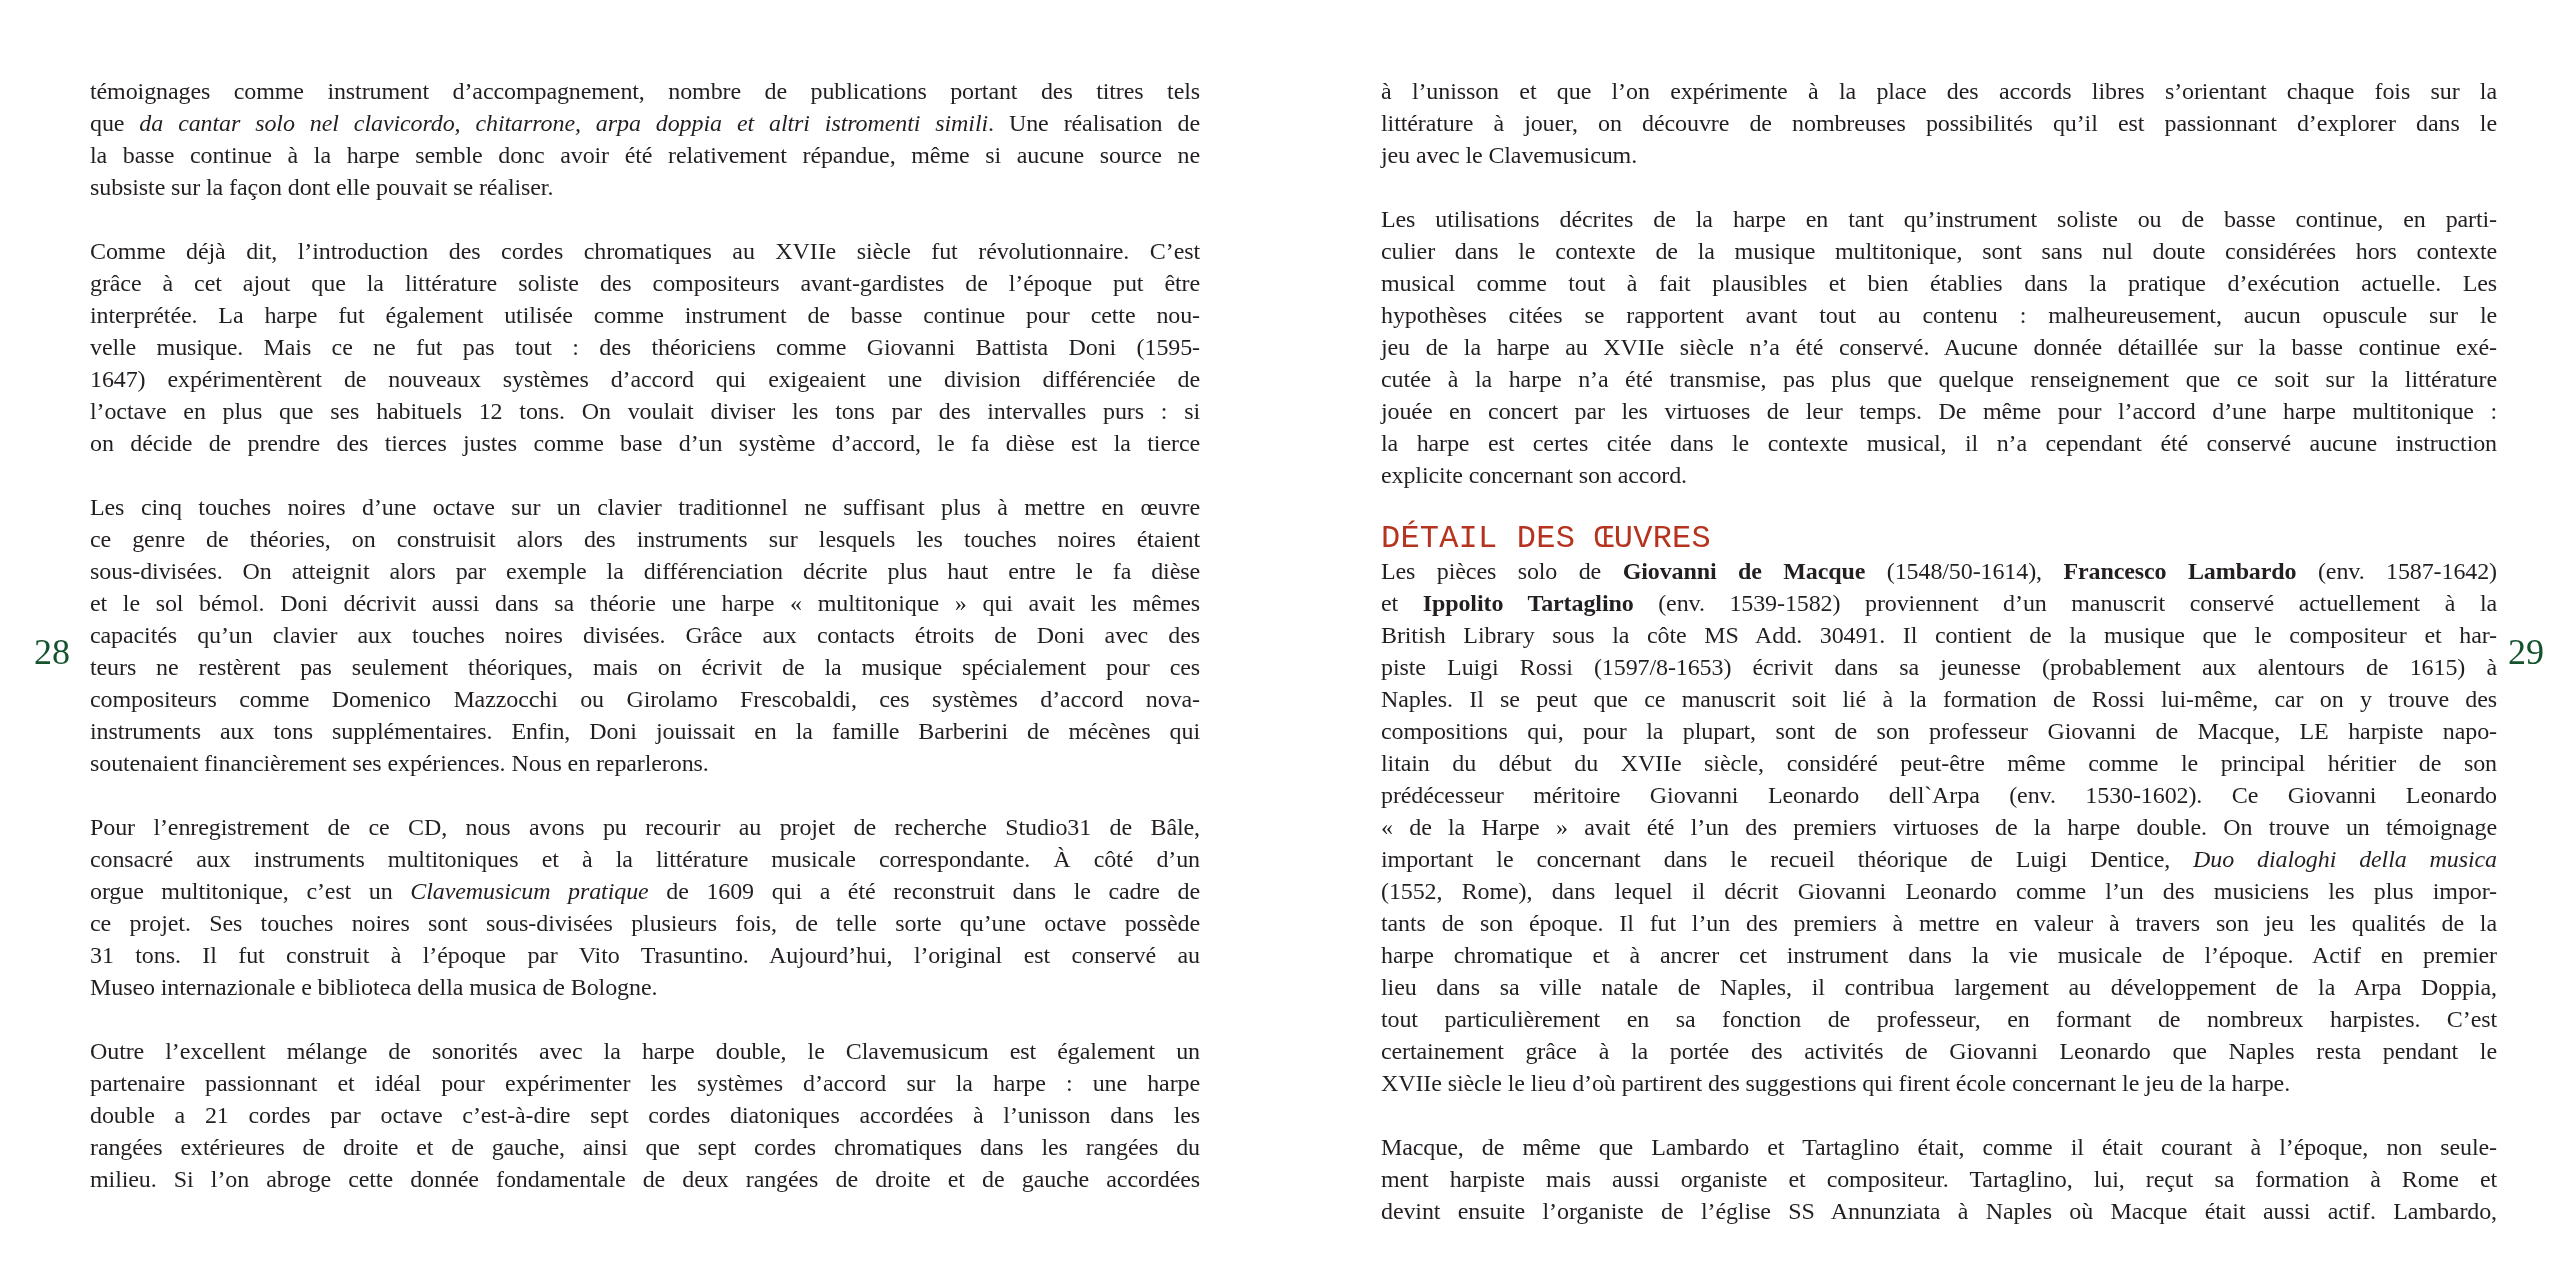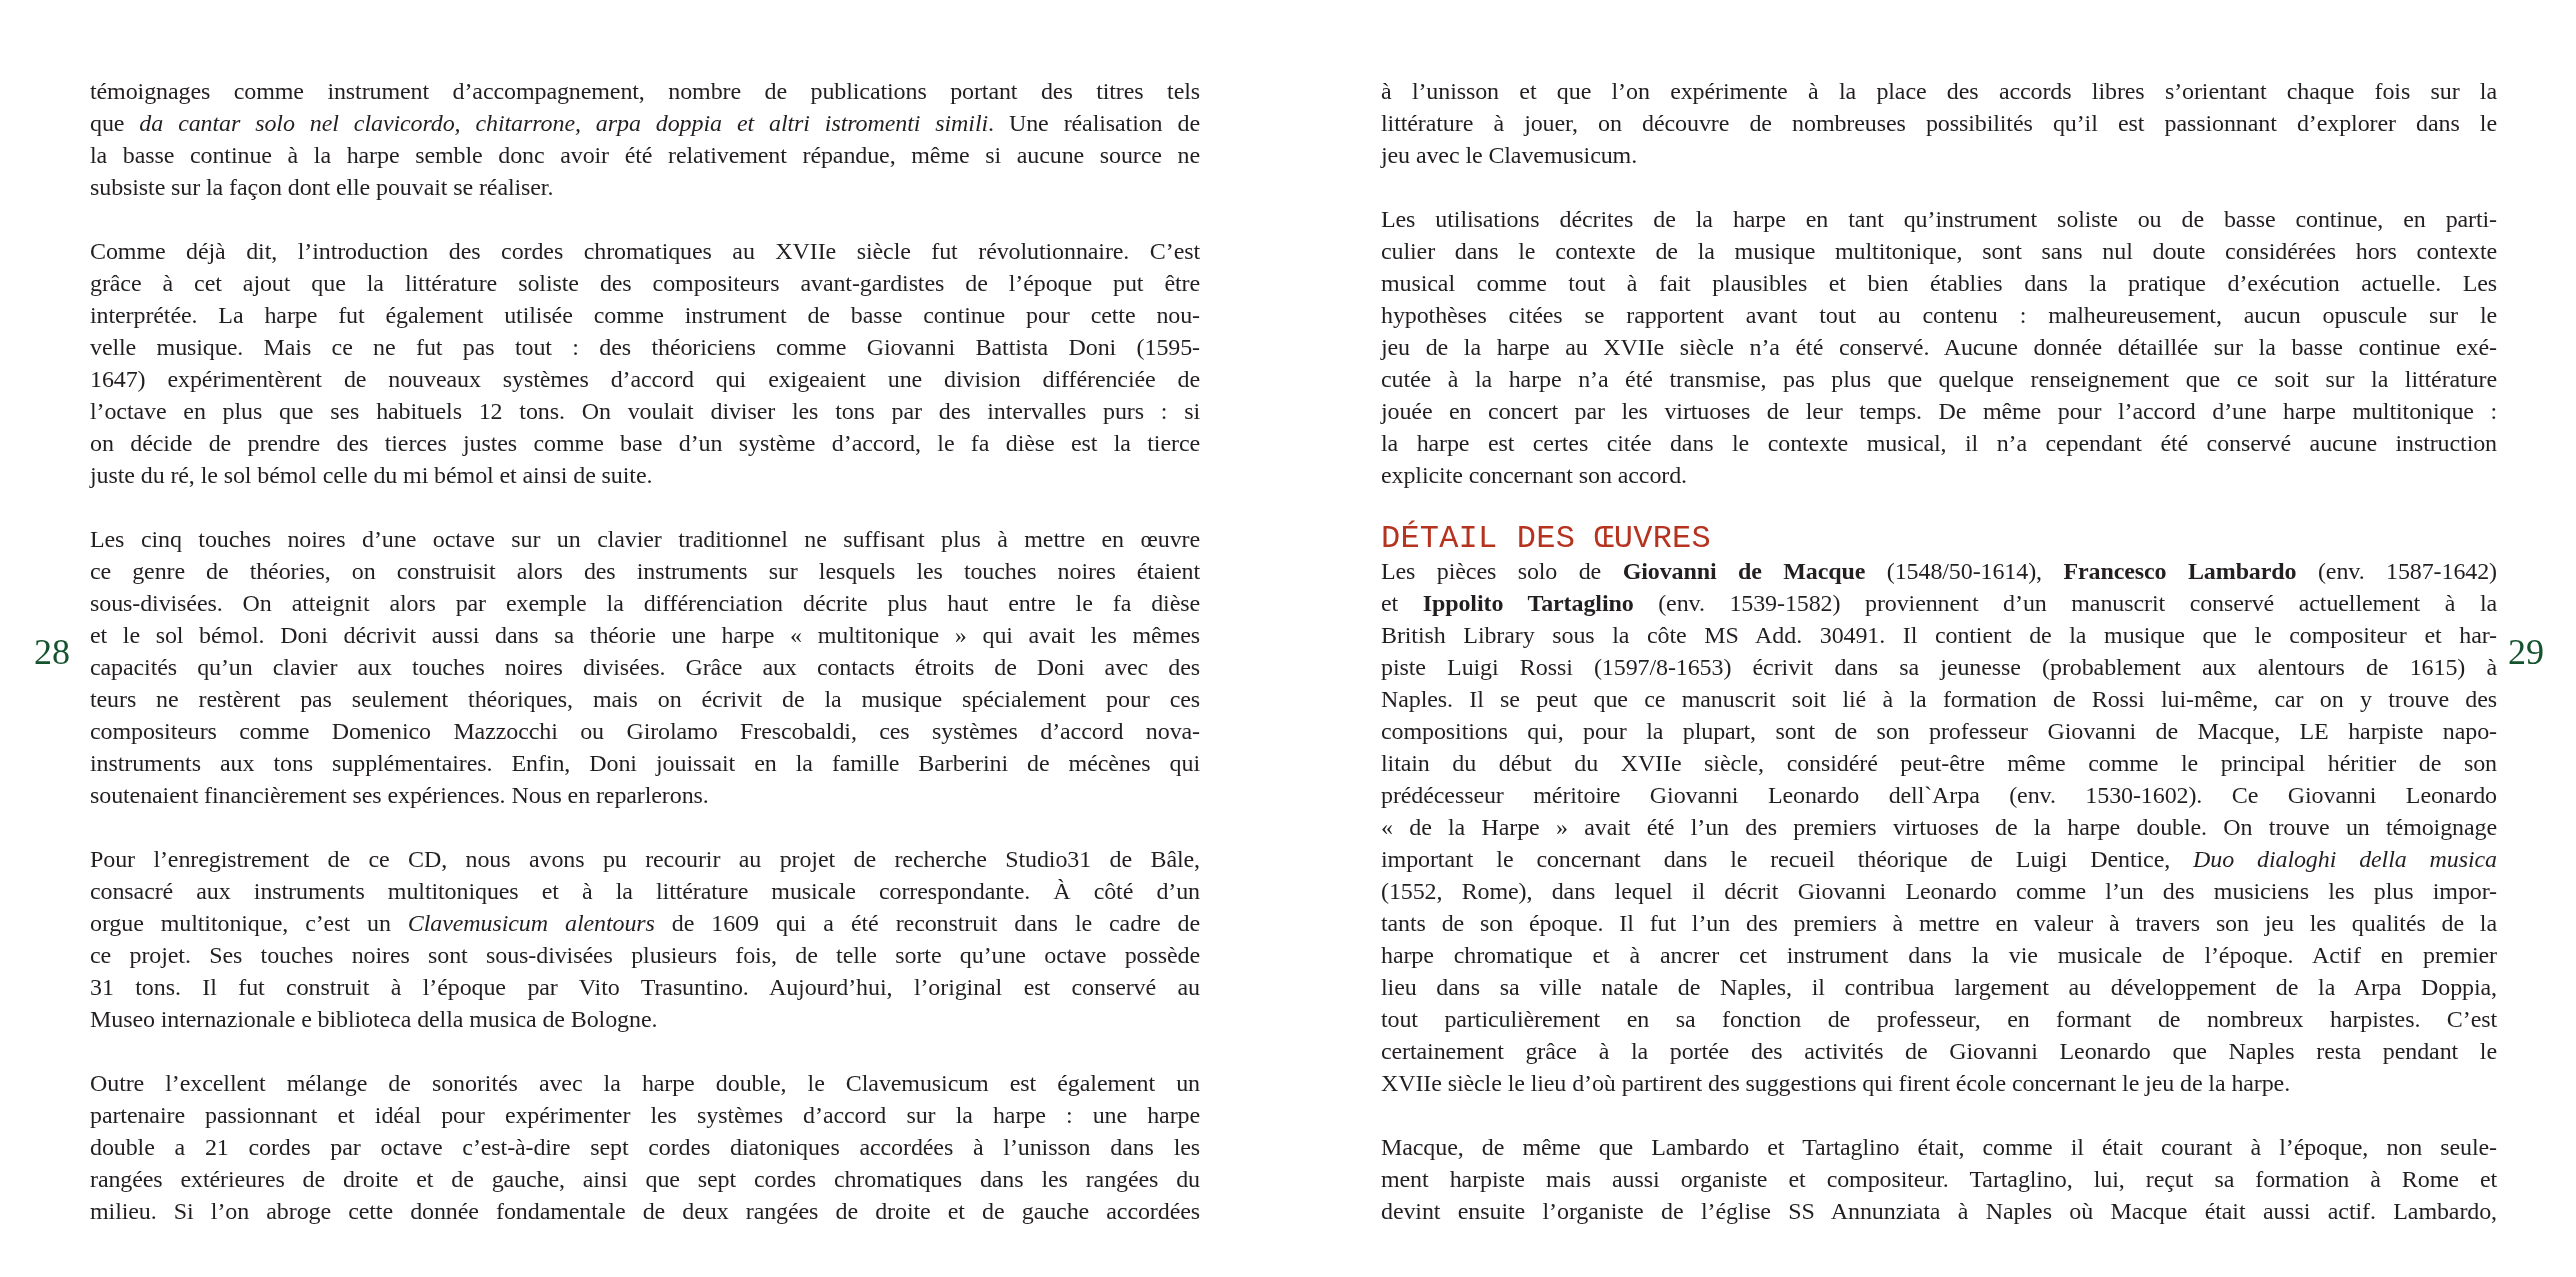--- a/index.html
+++ b/index.html
@@ -31,37 +31,36 @@
       <span class="line last">subsiste sur la façon dont elle pouvait se réaliser.</span>
     </div>
     <div class="para">
       <span class="line">Comme déjà dit, l’introduction des cordes chromatiques au XVIIe siècle fut révolutionnaire. C’est</span>
       <span class="line">grâce à cet ajout que la littérature soliste des compositeurs avant-gardistes de l’époque put être</span>
       <span class="line">interprétée. La harpe fut également utilisée comme instrument de basse continue pour cette nou-</span>
       <span class="line">velle musique. Mais ce ne fut pas tout : des théoriciens comme Giovanni Battista Doni (1595-</span>
       <span class="line">1647) expérimentèrent de nouveaux systèmes d’accord qui exigeaient une division différenciée de</span>
       <span class="line">l’octave en plus que ses habituels 12 tons. On voulait diviser les tons par des intervalles purs : si</span>
       <span class="line">on décide de prendre des tierces justes comme base d’un système d’accord, le fa dièse est la tierce</span>
-      <span class="line last">juste du ré, le sol bémol celle du mi bémol et ainsi de suite.</span>
     </div>
     <div class="para">
       <span class="line">Les cinq touches noires d’une octave sur un clavier traditionnel ne suffisant plus à mettre en œuvre</span>
       <span class="line">ce genre de théories, on construisit alors des instruments sur lesquels les touches noires étaient</span>
       <span class="line">sous-divisées. On atteignit alors par exemple la différenciation décrite plus haut entre le fa dièse</span>
       <span class="line">et le sol bémol. Doni décrivit aussi dans sa théorie une harpe « multitonique » qui avait les mêmes</span>
       <span class="line">capacités qu’un clavier aux touches noires divisées. Grâce aux contacts étroits de Doni avec des</span>
       <span class="line">teurs ne restèrent pas seulement théoriques, mais on écrivit de la musique spécialement pour ces</span>
       <span class="line">compositeurs comme Domenico Mazzocchi ou Girolamo Frescobaldi, ces systèmes d’accord nova-</span>
       <span class="line">instruments aux tons supplémentaires. Enfin, Doni jouissait en la famille Barberini de mécènes qui</span>
       <span class="line last">soutenaient financièrement ses expériences. Nous en reparlerons.</span>
     </div>
     <div class="para">
       <span class="line">Pour l’enregistrement de ce CD, nous avons pu recourir au projet de recherche Studio31 de Bâle,</span>
       <span class="line">consacré aux instruments multitoniques et à la littérature musicale correspondante. À côté d’un</span>
-      <span class="line">orgue multitonique, c’est un <i>Clavemusicum alentours</i> de 1609 qui a été reconstruit dans le cadre de</span>
+      <span class="line">orgue multitonique, c’est un <i>Clavemusicum pratique</i> de 1609 qui a été reconstruit dans le cadre de</span>
       <span class="line">ce projet. Ses touches noires sont sous-divisées plusieurs fois, de telle sorte qu’une octave possède</span>
       <span class="line">31 tons. Il fut construit à l’époque par Vito Trasuntino. Aujourd’hui, l’original est conservé au</span>
       <span class="line last">Museo internazionale e biblioteca della musica de Bologne.</span>
     </div>
     <div class="para">
       <span class="line">Outre l’excellent mélange de sonorités avec la harpe double, le Clavemusicum est également un</span>
       <span class="line">partenaire passionnant et idéal pour expérimenter les systèmes d’accord sur la harpe : une harpe</span>
       <span class="line">double a 21 cordes par octave c’est-à-dire sept cordes diatoniques accordées à l’unisson dans les</span>
       <span class="line">rangées extérieures de droite et de gauche, ainsi que sept cordes chromatiques dans les rangées du</span>
       <span class="line">milieu. Si l’on abroge cette donnée fondamentale de deux rangées de droite et de gauche accordées</span>

